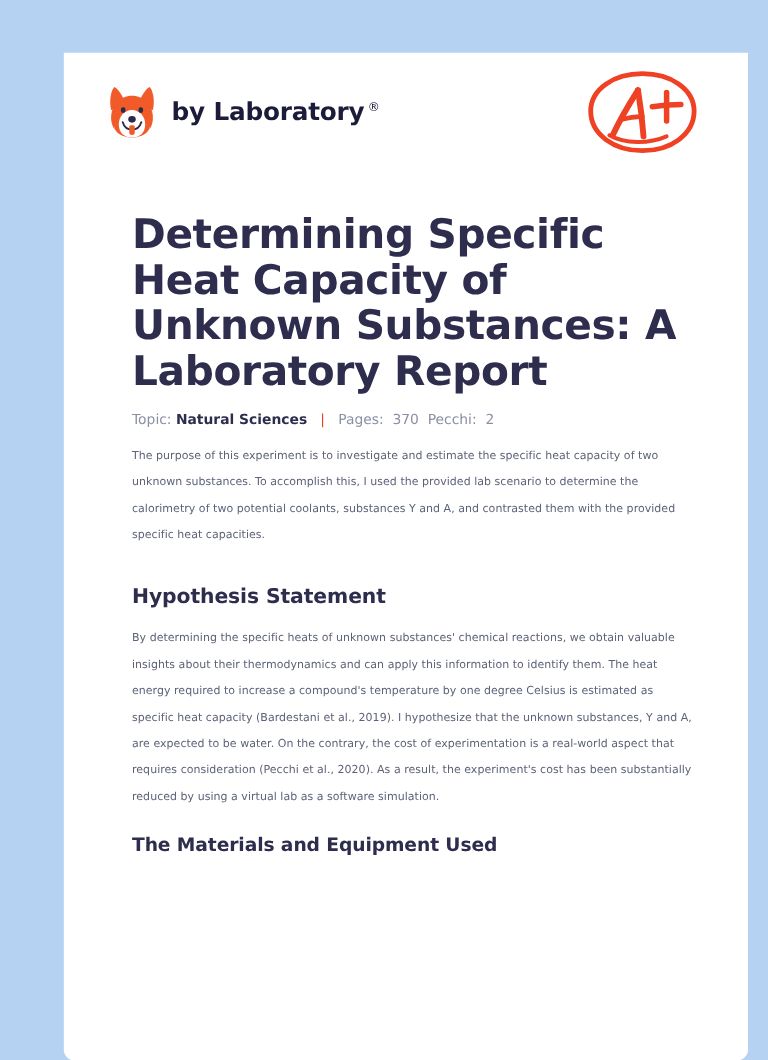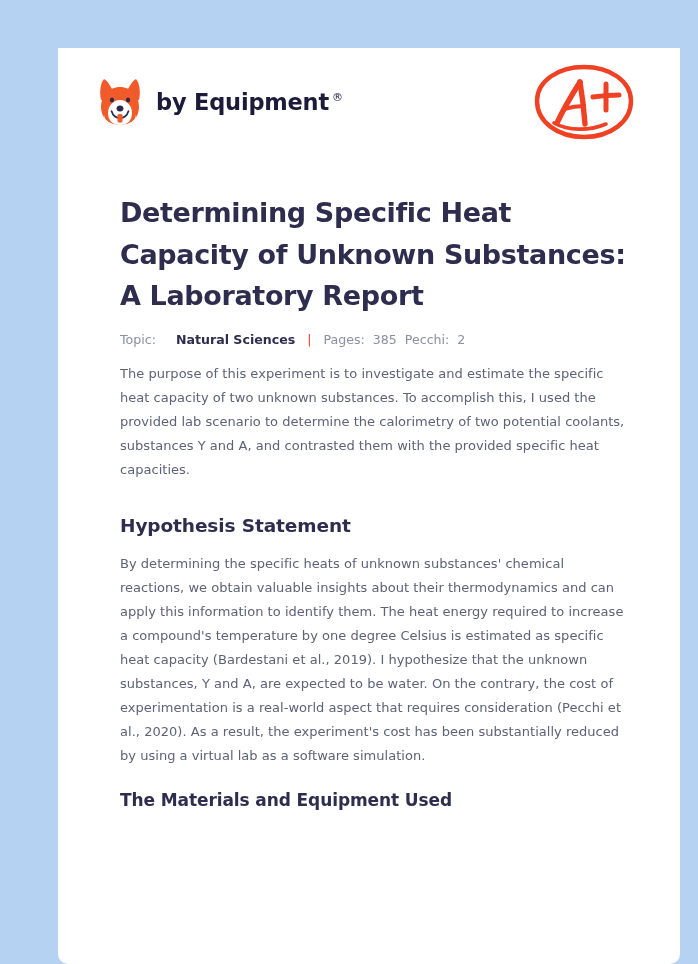--- a/index.html
+++ b/index.html
@@ -76,21 +76,21 @@
   }
 
   
   .doc-body {
     padding: 0 40px 0 62px;
     box-sizing: border-box;
   }
 
   h1.doc-title {
     margin: 36px 0 0 0;
-    font-size: 27px;
+    font-size: 37px;
     line-height: 41.5px;
     font-weight: bold;
     color: #2e2d4e;
     letter-spacing: -0.35px;
     max-width: 520px;
   }
 
   .meta-line {
     margin-top: 14px;
     font-size: 12.6px;
@@ -99,21 +99,21 @@
     display: flex;
     align-items: center;
     flex-wrap: wrap;
     white-space: pre;
   }
   .meta-label { color: #8a8fa3; }
   .meta-topic {
     color: #2e2d4e;
     font-weight: bold;
     text-decoration: none;
-    margin-left: 20px;
+    margin-left: 4px;
   }
   .meta-sep {
     color: #ef4123;
     margin: 0 12px;
   }
   .meta-stat { color: #8a8fa3; }
   .meta-gap { display: inline-block; width: 8px; }
 
   h2.sec-h2 {
     margin: 31px 0 0 0;
@@ -127,21 +127,21 @@
     margin: 21px 0 0 0;
     font-size: 17px;
     line-height: 23px;
     font-weight: bold;
     color: #2e2d4e;
     letter-spacing: -0.1px;
   }
 
   p.para {
     margin: 14px 0 0 0;
-    font-size: 13px;
+    font-size: 10px;
     line-height: 24px;
     color: #5d6278;
     max-width: 512px;
     letter-spacing: 0.03px;
   }
 </style>
 </head>
 <body>
 
 <div id="page">
@@ -165,21 +165,21 @@
         <ellipse cx="30" cy="22" rx="2.1" ry="2.6" fill="#2a2a4a"></ellipse>
 
         <ellipse cx="22" cy="30.5" rx="3.4" ry="3" fill="#2a2a4a"></ellipse>
 
         <path d="M13.5 33 C15 38 18.5 40 22 40 C25.5 40 29 38 30.5 33" fill="none" stroke="#2a2a4a" stroke-width="1.7" stroke-linecap="round"></path>
 
         <path d="M19.5 37 C19.5 35.5 24.5 35.5 24.5 37 L24.5 43 C24.5 45.3 19.5 45.3 19.5 43 Z" fill="#f15a29"></path>
       </svg>
 
       <span class="brand-text">
-        <span>by Equipment</span>
+        <span>by Laboratory</span>
         <span class="brand-reg">®</span>
       </span>
     </div>
 
     <svg class="grade-badge" viewBox="0 0 108 84">
 
       <path d="M54 7
                C80 7 101 21 101 41
                C101 62 80 77 54 77
                C28 77 7 62 7 41
@@ -194,21 +194,21 @@
 
       <path d="M24 63 C38 71 60 71 76 64" fill="none" stroke="#ef4123" stroke-width="3.6" stroke-linecap="round"></path>
     </svg>
   </div>
 
   <div class="doc-body">
 
     <h1 class="doc-title">Determining Specific Heat Capacity of Unknown Substances: A Laboratory Report</h1>
 
     <div class="meta-line">
-      <span class="meta-label">Topic:</span><span class="meta-topic">Natural Sciences</span><span class="meta-sep">|</span><span class="meta-stat">Pages:</span><span class="meta-gap"></span><span class="meta-stat">385</span><span class="meta-gap"></span><span class="meta-stat">Pecchi:</span><span class="meta-gap"></span><span class="meta-stat">2</span>
+      <span class="meta-label">Topic:</span><span class="meta-topic">Natural Sciences</span><span class="meta-sep">|</span><span class="meta-stat">Pages:</span><span class="meta-gap"></span><span class="meta-stat">370</span><span class="meta-gap"></span><span class="meta-stat">Pecchi:</span><span class="meta-gap"></span><span class="meta-stat">2</span>
     </div>
 
     <p class="para">The purpose of this experiment is to investigate and estimate the specific heat capacity of two unknown substances. To accomplish this, I used the provided lab scenario to determine the calorimetry of two potential coolants, substances Y and A, and contrasted them with the provided specific heat capacities.</p>
 
     <h2 class="sec-h2">Hypothesis Statement</h2>
     <p class="para">By determining the specific heats of unknown substances' chemical reactions, we obtain valuable insights about their thermodynamics and can apply this information to identify them. The heat energy required to increase a compound's temperature by one degree Celsius is estimated as specific heat capacity (Bardestani et al., 2019). I hypothesize that the unknown substances, Y and A, are expected to be water. On the contrary, the cost of experimentation is a real-world aspect that requires consideration (Pecchi et al., 2020). As a result, the experiment's cost has been substantially reduced by using a virtual lab as a software simulation.</p>
 
 
     <h3 class="sec-h3">The Materials and Equipment Used</h3>
 

